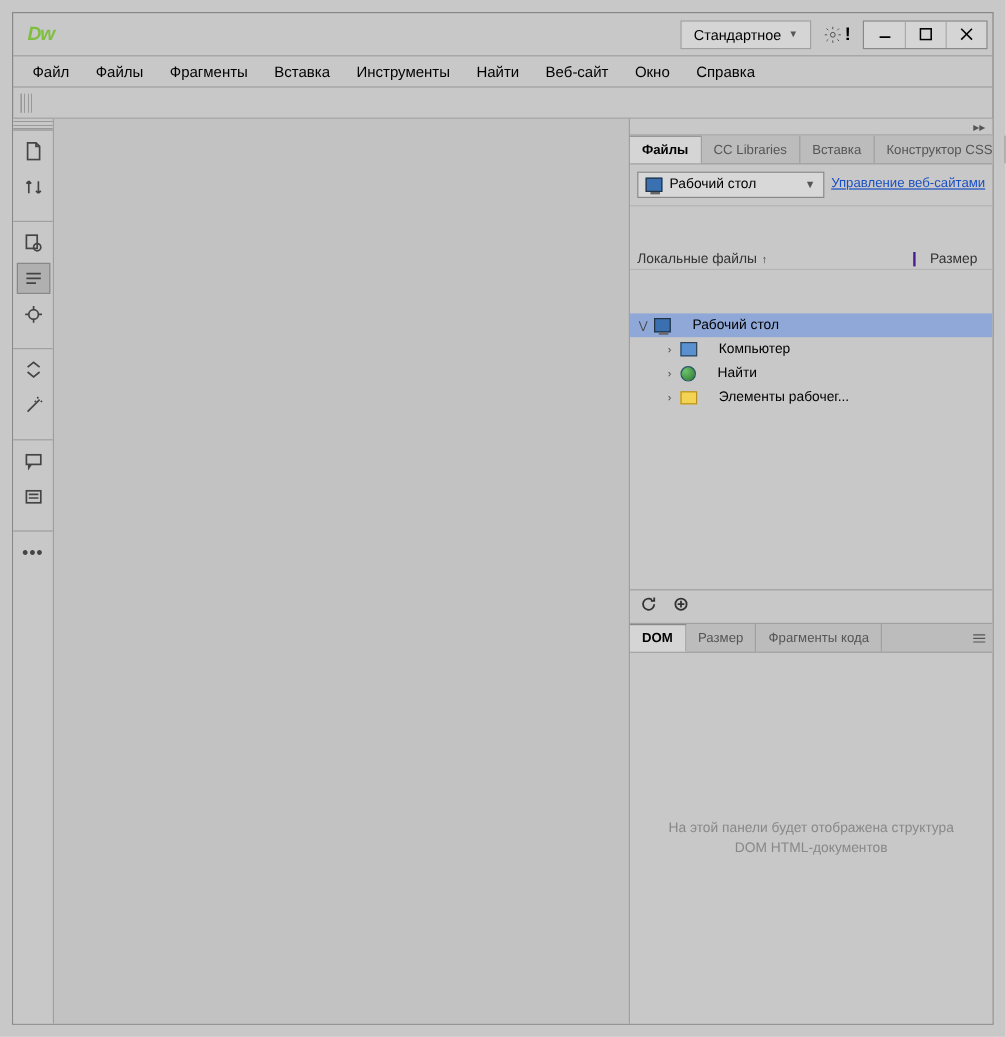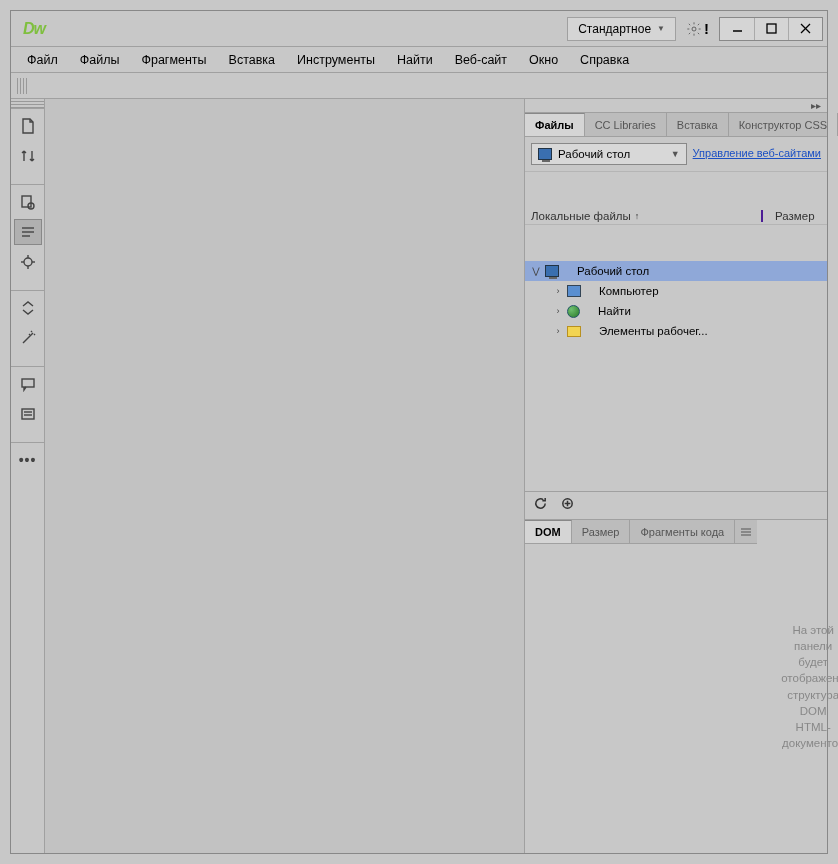--- a/index.html
+++ b/index.html
@@ -118,21 +118,21 @@
 .ico-comp { width: 14px; height: 12px; background: #5a8fd0; border: 1px solid #345; }
 .ico-net { width: 13px; height: 13px; border-radius: 50%; background: radial-gradient(circle at 30% 30%, #6fc06f, #2a7a2a); border: 1px solid #256; }
 .ico-folder { width: 14px; height: 11px; background: #f2d452; border: 1px solid #b89020; }
 .files-footer {
   height: 28px; display: flex; align-items: center; gap: 12px; padding: 0 8px;
   border-top: 1px solid #a0a0a0;
 }
 .files-footer .fbtn { cursor: pointer; }
 .files-footer svg { width: 15px; height: 15px; stroke: #333; fill: none; stroke-width: 1.6; }
 
-.dom-panel { height: 334px; display: flex; flex-direction: row; border-top: 1px solid #a0a0a0; }
+.dom-panel { height: 334px; display: flex; flex-direction: column; border-top: 1px solid #a0a0a0; }
 .dom-content {
   flex: 1; display: flex; align-items: center; justify-content: center;
   text-align: center; font-size: 11.5px; color: #888; padding: 0 24px;
   line-height: 1.4;
 }
 </style>
 </head>
 <body>
 
 <div class="app">

